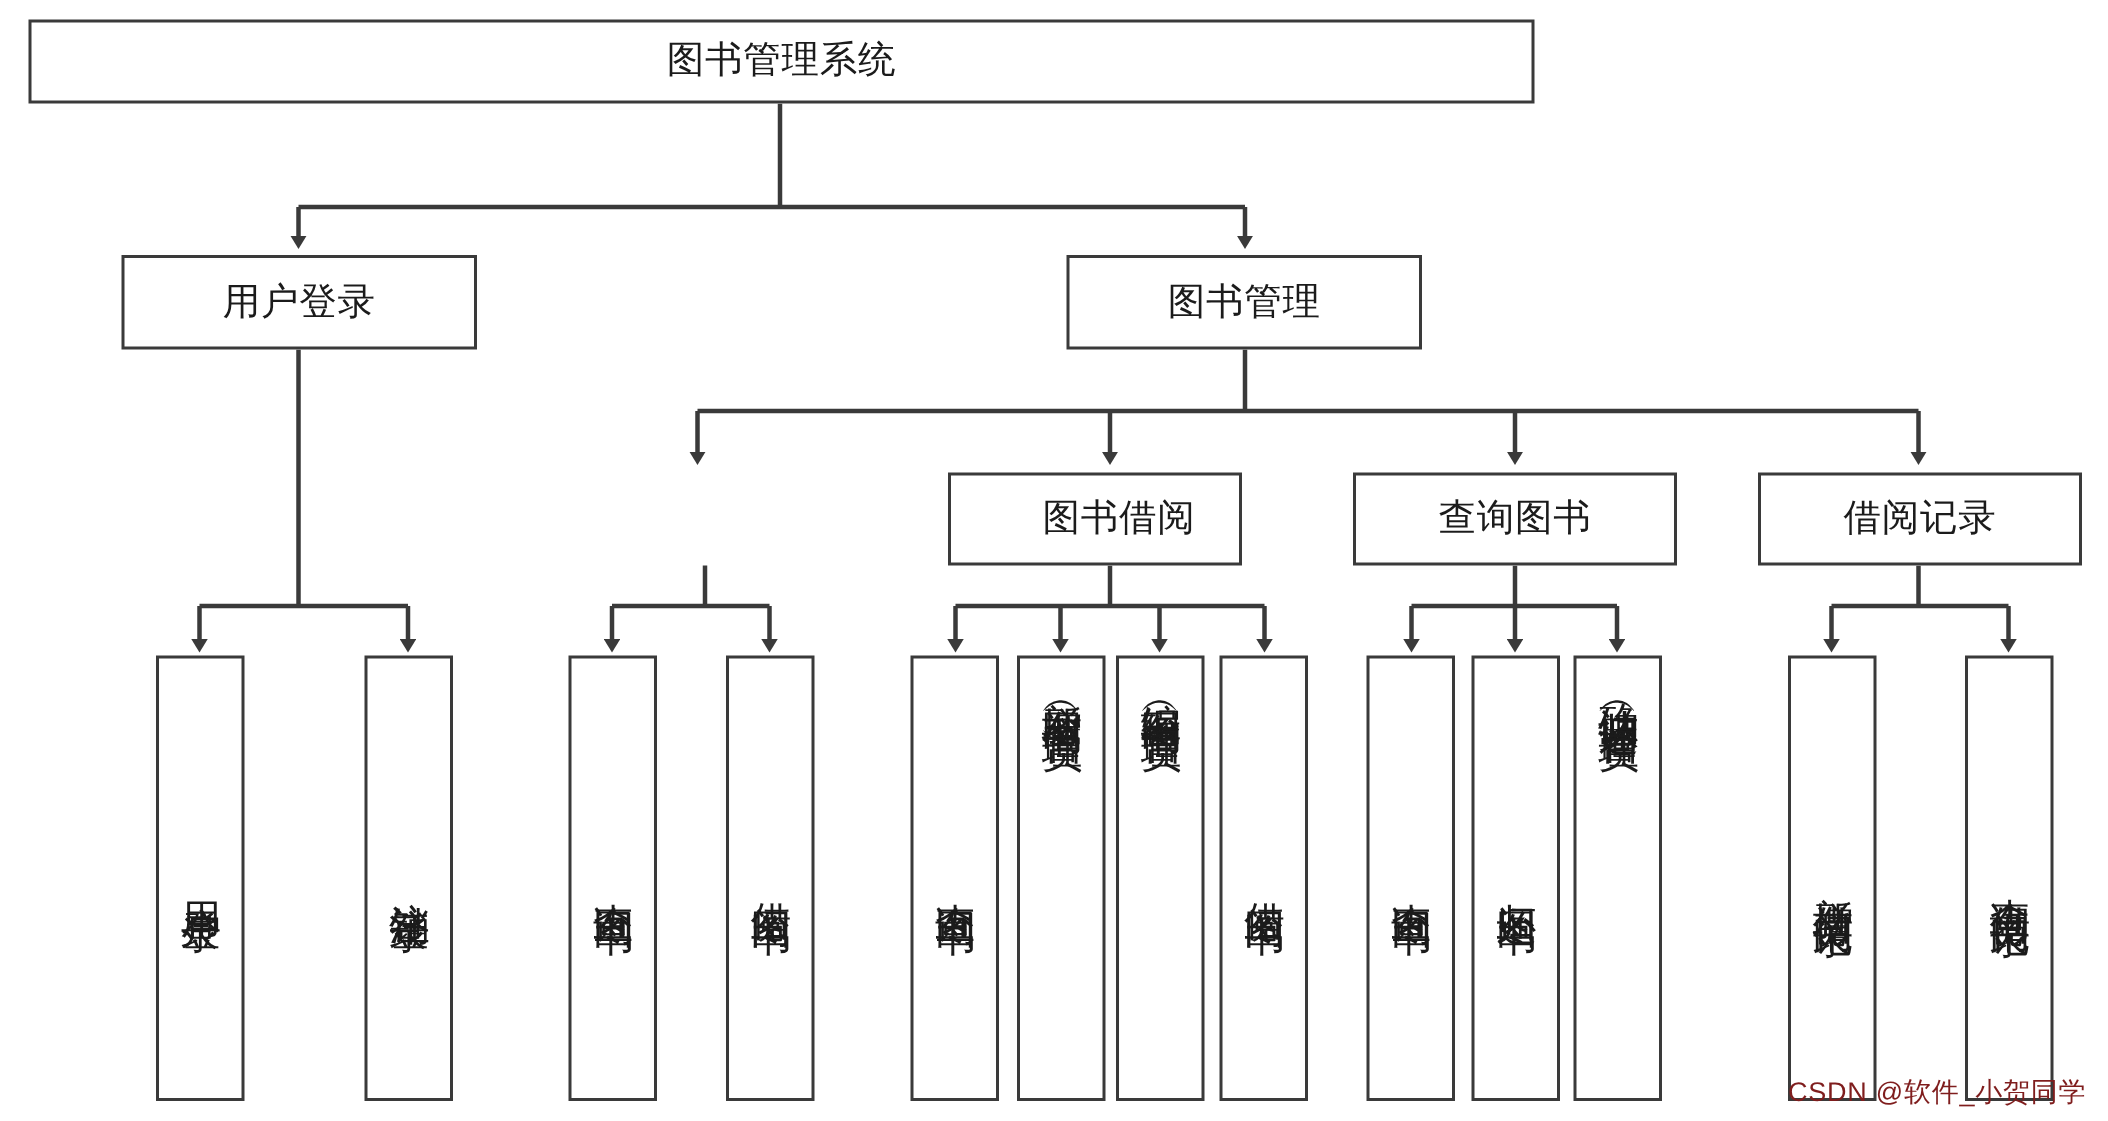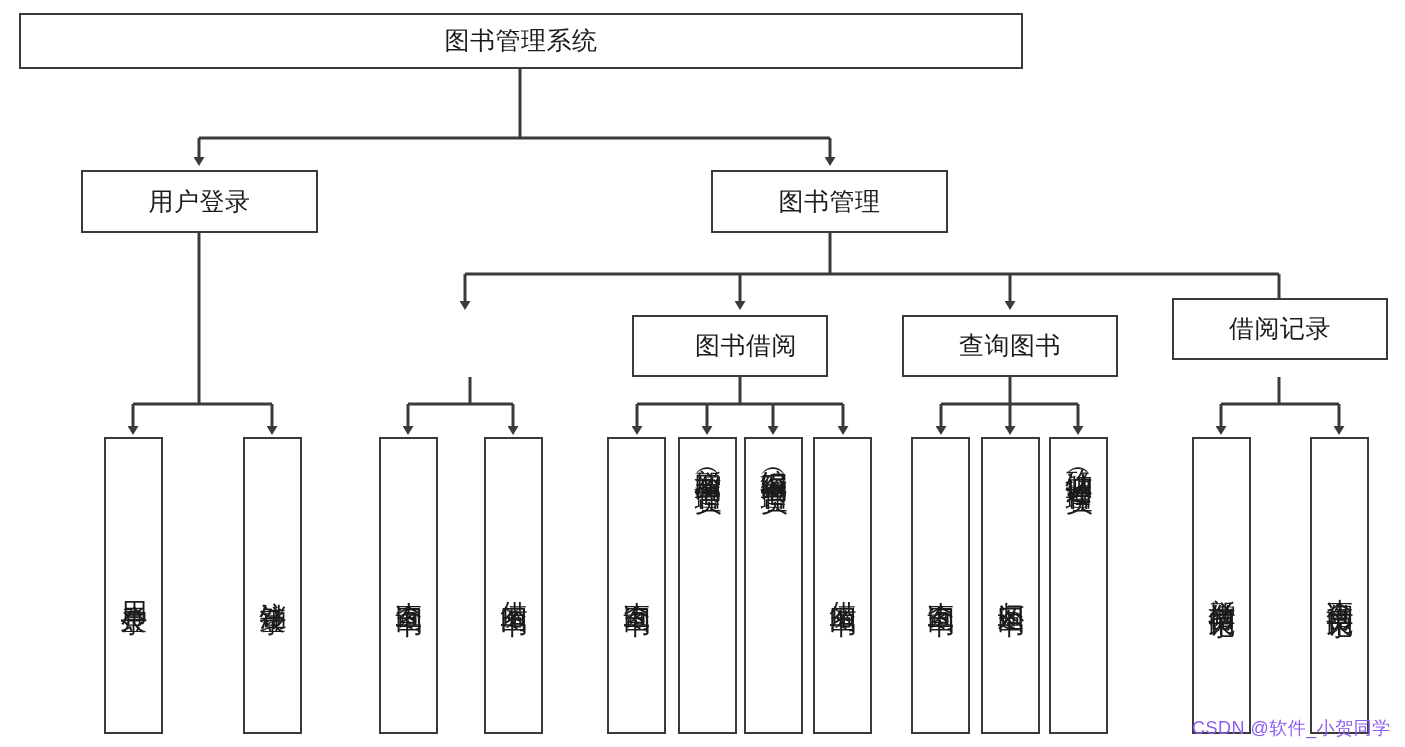--- a/index.html
+++ b/index.html
@@ -66,21 +66,21 @@
     max-height: 285px;
   }
   
   .node.vert.mid {
     align-items: center;
     padding-top: 0;
   }
   .watermark {
     position: absolute;
     font-size: 18px;
-    color: #8b5cf6;
+    color: #7f1d1d;
     white-space: nowrap;
     z-index: 5;
     letter-spacing: 0.5px;
   }
 </style>
 </head>
 <body>
 
 <div id="canvas">
 
@@ -145,21 +145,21 @@
   <div class="node horiz" style="left:711px; top:170px; width:237px; height:63px;">
     <span class="label">图书管理</span>
   </div>
 
   <div class="node horiz" style="left:632px; top:315px; width:196px; height:62px;padding-left:32px;">
     <span class="label">图书借阅</span>
   </div>
   <div class="node horiz" style="left:902px; top:315px; width:216px; height:62px;">
     <span class="label">查询图书</span>
   </div>
-  <div class="node horiz" style="left:1172px; top:298px; width:216px; height:62px;">
+  <div class="node horiz" style="left:1172px; top:315px; width:216px; height:62px;">
     <span class="label">借阅记录</span>
   </div>
 
   <div class="node vert mid" style="left:104px; top:437px; width:59px; height:297px;">
     <span class="label">用户登录</span>
   </div>
   <div class="node vert mid" style="left:243px; top:437px; width:59px; height:297px;">
     <span class="label">注销登录</span>
   </div>
 

